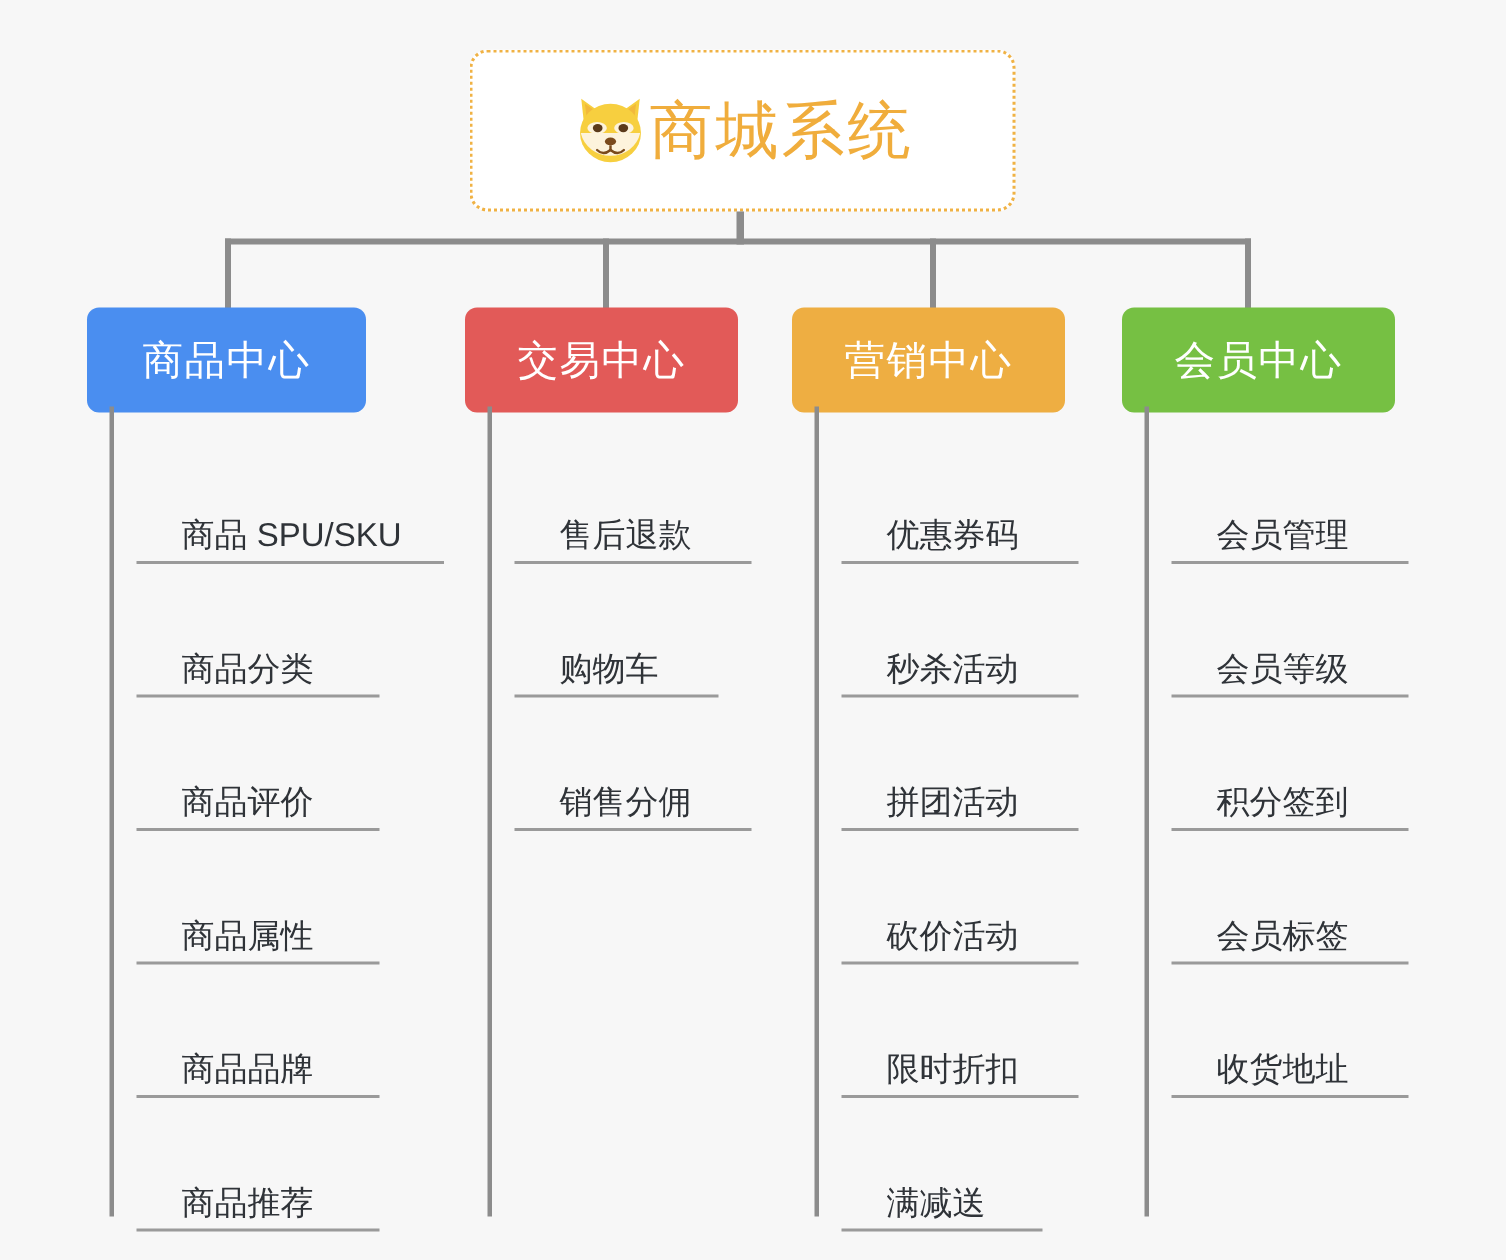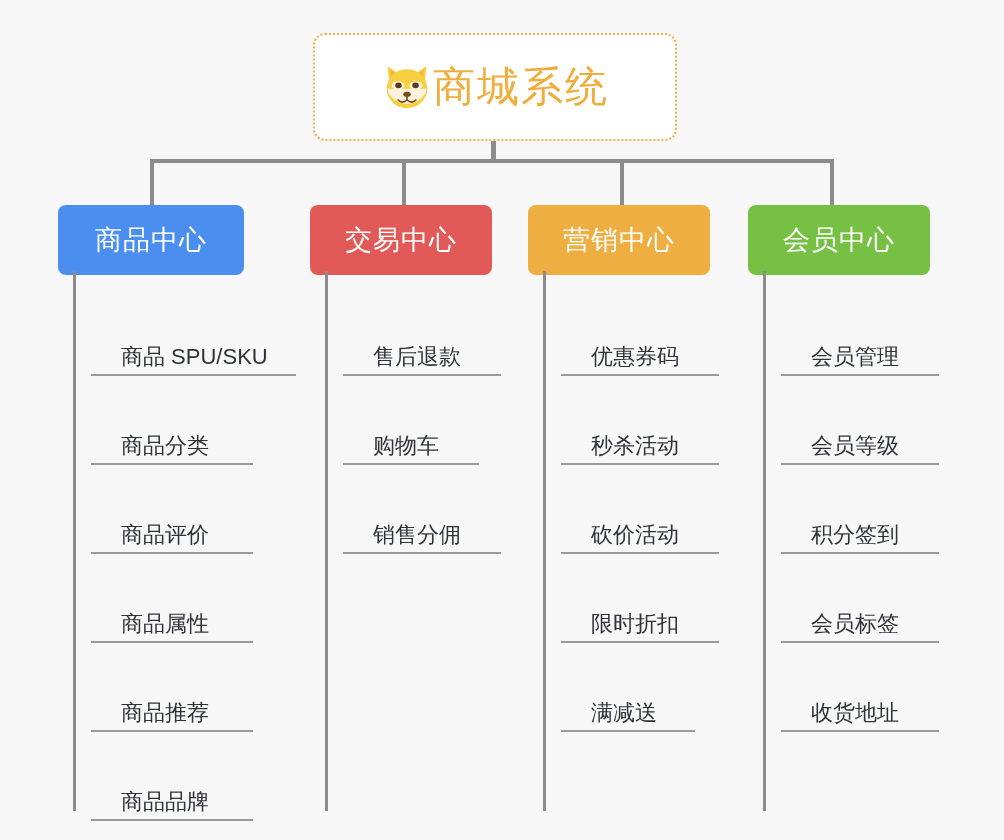--- a/index.html
+++ b/index.html
@@ -163,24 +163,24 @@
       <li class="leaf-item" style="--ul:162px;">
         <span class="leaf-label">商品分类</span>
       </li>
       <li class="leaf-item" style="--ul:162px;">
         <span class="leaf-label">商品评价</span>
       </li>
       <li class="leaf-item" style="--ul:162px;">
         <span class="leaf-label">商品属性</span>
       </li>
       <li class="leaf-item" style="--ul:162px;">
+        <span class="leaf-label">商品品牌</span>
+      </li>
+      <li class="leaf-item" style="--ul:162px;">
         <span class="leaf-label">商品推荐</span>
-      </li>
-      <li class="leaf-item" style="--ul:162px;">
-        <span class="leaf-label">商品品牌</span>
       </li>
     </ul>
   </div>
 
   <div class="branch" style="left:310px;width:240px;">
     <div class="branch-header" style="width:182px;background:#e25a58;">
       <span>交易中心</span>
     </div>
     <div class="branch-spine" style="left:15px;height:540px;"></div>
     <ul class="leaf-list" style="left:15px;">
@@ -202,20 +202,23 @@
     </div>
     <div class="branch-spine" style="left:15px;height:540px;"></div>
     <ul class="leaf-list" style="left:15px;">
       <li class="leaf-item" style="--ul:158px;">
         <span class="leaf-label">优惠券码</span>
       </li>
       <li class="leaf-item" style="--ul:158px;">
         <span class="leaf-label">秒杀活动</span>
       </li>
       <li class="leaf-item" style="--ul:158px;">
+        <span class="leaf-label">拼团活动</span>
+      </li>
+      <li class="leaf-item" style="--ul:158px;">
         <span class="leaf-label">砍价活动</span>
       </li>
       <li class="leaf-item" style="--ul:158px;">
         <span class="leaf-label">限时折扣</span>
       </li>
       <li class="leaf-item" style="--ul:134px;">
         <span class="leaf-label">满减送</span>
       </li>
     </ul>
   </div>

